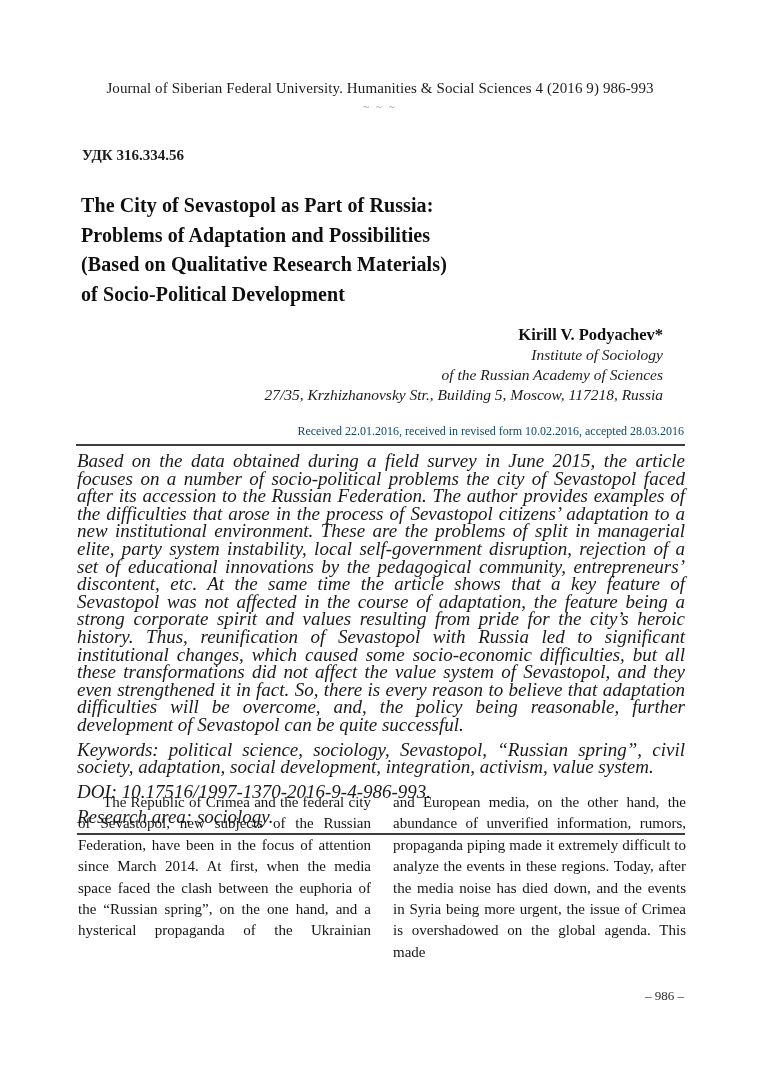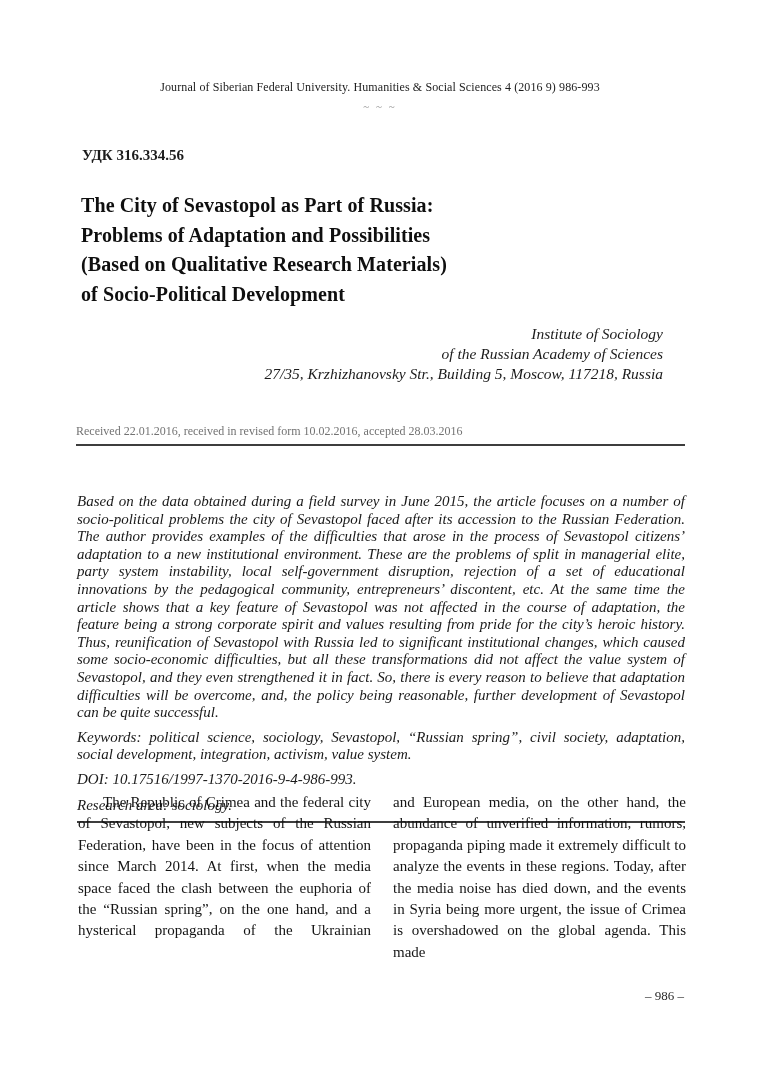--- a/index.html
+++ b/index.html
@@ -9,21 +9,21 @@
     height: 1080px;
     background: #ffffff;
     color: #151515;
     font-family: "Liberation Serif", "DejaVu Serif", serif;
     overflow: hidden;
   }
   .journal-header {
     position: absolute;
     top: 80px; left: 76px; width: 608px;
     text-align: center;
-    font-size: 12px;
+    font-size: 15px;
     letter-spacing: 0.1px;
     color: #1c1c1c;
   }
   .tilde-sep {
     position: absolute;
     top: 100px; left: 76px; width: 608px;
     text-align: center;
     font-size: 11px;
     color: #8f8f8f;
     letter-spacing: 2px;
@@ -57,39 +57,38 @@
   }
   .author-affil {
     font-size: 15.5px;
     font-style: italic;
     line-height: 20px;
     color: #1c1c1c;
   }
   .received-line {
     position: absolute;
     top: 424px; left: 76px; width: 608px;
-    text-align: left;
+    text-align: right;
     font-size: 12px;
-    color: #737373;
+    color: #0c4a6e;
   }
   .rule-1 {
     position: absolute;
     top: 444px; left: 76px; width: 609px;
     border: 0;
     border-top: 2px solid #3d3d3d;
     margin: 0;
   }
   .front-matter {
     position: absolute;
     top: 452px; left: 77px; width: 608px;
     font-style: italic;
-    font-size: 15px;
+    font-size: 19px;
     line-height: 17.6px;
     color: #1a1a1a;
-    margin-top: 41px;
   }
   .front-matter p { margin: 0; }
   .abstract-text { text-align: justify; }
   .keywords-text { margin-top: 7px !important; text-align: justify; }
   .doi-text { margin-top: 7px !important; }
   .research-area-text { margin-top: 8px !important; }
   .rule-2 {
     border: 0;
     border-top: 2px solid #3d3d3d;
     margin: 7px 0 0 0;
@@ -147,20 +146,21 @@
   <div class="udk">УДК 316.334.56</div>
 
   <div class="article-title">
     <div>The City of Sevastopol as Part of Russia:</div>
     <div>Problems of Adaptation and Possibilities</div>
     <div>(Based on Qualitative Research Materials)</div>
     <div>of Socio-Political Development</div>
   </div>
 
   <div class="author-block">
+    <div class="author-name">Kirill V. Podyachev*</div>
     <div class="author-affil">
       <div>Institute of Sociology</div>
       <div>of the Russian Academy of Sciences</div>
       <div>27/35, Krzhizhanovsky Str., Building 5, Moscow, 117218, Russia</div>
     </div>
   </div>
 
   <div class="received-line">Received 22.01.2016, received in revised form 10.02.2016, accepted 28.03.2016</div>
 
   <hr class="rule-1">

